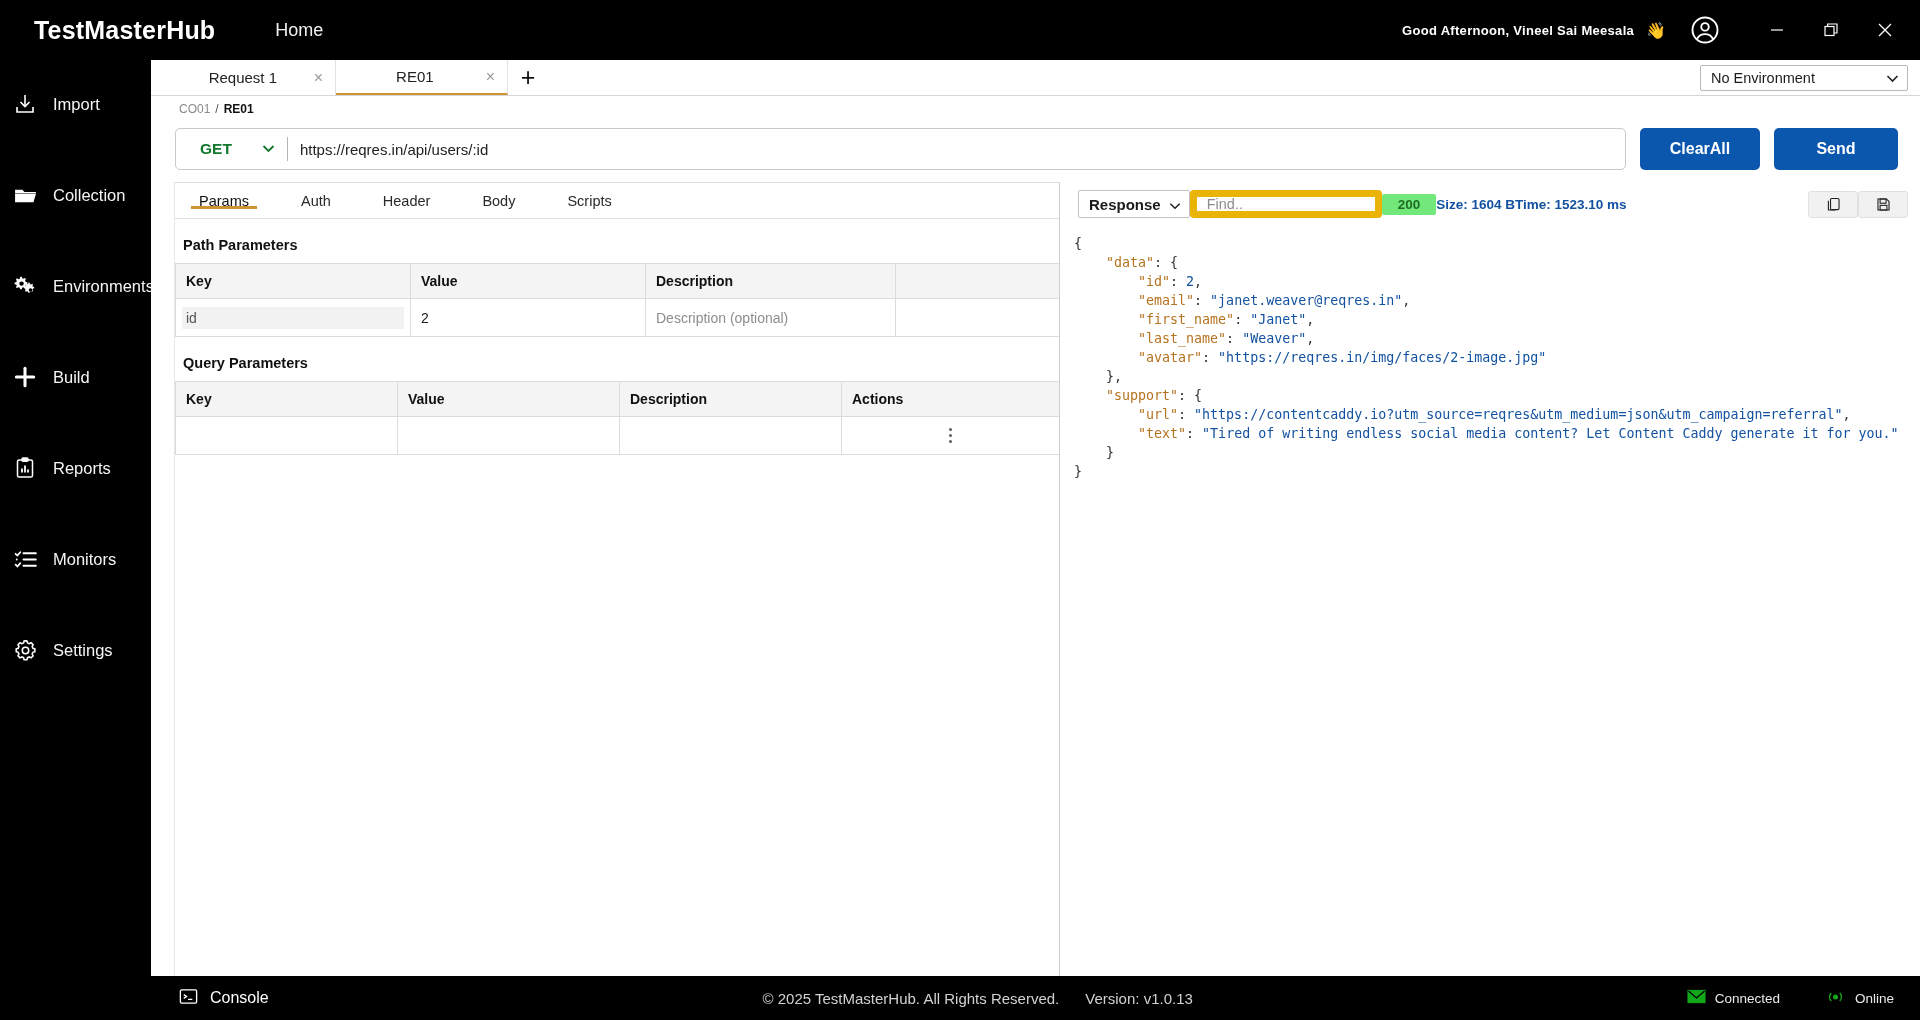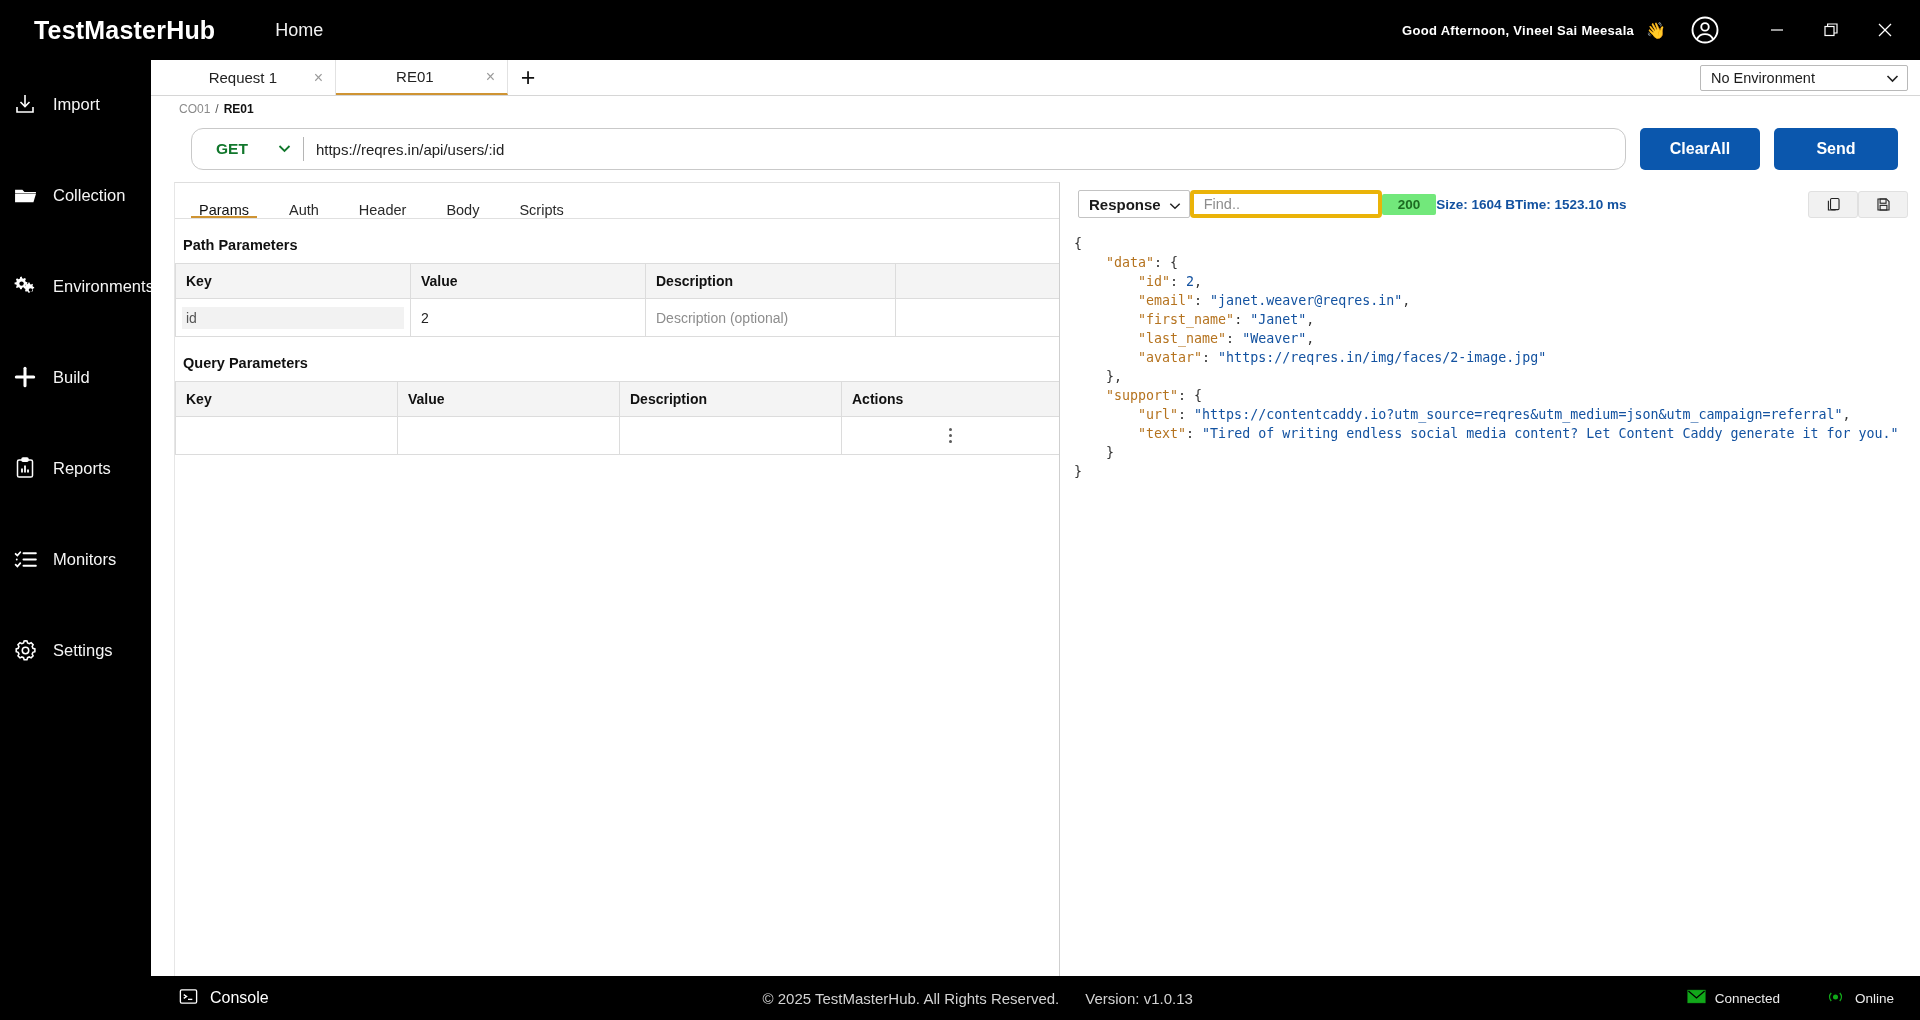--- a/index.html
+++ b/index.html
@@ -75,22 +75,22 @@
 
   
   .breadcrumb { height: 26px; display: flex; align-items: center; padding-left: 28px; font-size: 12px; gap: 5px; }
   .crumb-dim { color: #8b8b8b; }
   .crumb-sep { color: #555; }
   .crumb-cur { color: #111; font-weight: bold; }
 
   
   .urlrow { display: flex; align-items: center; padding: 6px 12px 12px 24px; gap: 14px; }
   .urlbox {
-    flex: 1; height: 42px; border: 1px solid #c9c9c9; border-radius: 12px;
-    display: flex; align-items: center; background: #fff; min-width: 0; margin-left: 16px;
+    flex: 1; height: 42px; border: 1px solid #c9c9c9; border-radius: 5px;
+    display: flex; align-items: center; background: #fff; min-width: 0;
   }
   .method {
     display: flex; align-items: center; gap: 30px; padding: 0 12px 0 24px;
     font-size: 15.5px; font-weight: bold; color: #11772c;
   }
   .method .caret { color: #11772c; font-size: 12px; font-weight: bold; }
   .url-div { width: 1px; height: 24px; background: #b5b5b5; }
   .url-text { flex: 1; padding: 0 12px; font-size: 15px; color: #222; white-space: nowrap; overflow: hidden; }
   .btn-blue {
     height: 42px; background: #0b57ad; color: #fff; border: none; border-radius: 5px;
@@ -101,21 +101,21 @@
   .btn-send { width: 124px; margin-right: 10px; }
 
   
   .panes { flex: 1; display: flex; min-height: 0; }
   .left-pane {
     width: 886px; flex: 0 0 886px; display: flex; flex-direction: column;
     border-top: 1px solid #dedede; border-right: 1px solid #cfcfcf;
     border-left: 1px solid #e6e6e6;
     margin-left: 23px; min-height: 0;
   }
-  .reqtabs { height: 36px; flex: 0 0 36px; display: flex; align-items: flex-end; gap: 4px; padding-left: 6px; border-bottom: 1px solid #e0e0e0; }
+  .reqtabs { height: 36px; flex: 0 0 36px; display: flex; align-items: center; gap: 16px; padding-left: 6px; border-bottom: 1px solid #e0e0e0; }
   .reqtab { display: flex; align-items: center; padding: 0 18px; font-size: 14.5px; color: #2a2a2a; position: relative; }
   .reqtab.active { font-weight: normal; color: #111; }
   .reqtab.active::after {
     content: ""; position: absolute; left: 10px; right: 10px; bottom: 0; height: 2.5px; background: #cf9433;
   }
   .left-scroll { flex: 1; overflow: hidden; background: #fff; }
   .sec-title { font-size: 14.5px; font-weight: bold; color: #111; padding: 18px 0 10px 8px; }
   table.params { width: 100%; border-collapse: collapse; table-layout: fixed; }
   table.params th {
     background: #f4f4f4; border: 1px solid #dcdcdc; font-size: 14px; font-weight: bold;
@@ -130,21 +130,21 @@
   .kebab i { width: 3px; height: 3px; background: #5a5a5a; border-radius: 50%; display: block; }
 
   
   .right-pane { flex: 1; min-width: 0; display: flex; flex-direction: column; background: #fff; }
   .resp-bar { height: 44px; flex: 0 0 44px; display: flex; align-items: center; gap: 0; padding: 0 12px 0 18px; }
   .resp-sel {
     height: 28px; border: 1px solid #c3c3c3; border-radius: 2px; background: #fff;
     display: flex; align-items: center; gap: 8px; padding: 0 8px 0 10px; font-size: 15px; font-weight: bold; color: #1b1b1b;
   }
   .find-input {
-    width: 192px; height: 28px; border: 4px solid #eab308; border-radius: 4px; background: #fff;
+    width: 192px; height: 28px; border: 7px solid #eab308; border-radius: 4px; background: #fff;
     padding: 0 10px; font-size: 14.5px; color: #8d8d8d; display: flex; align-items: center;
   }
   .status-badge {
     background: #72e87b; color: #1d6b22; font-size: 13.5px; font-weight: bold;
     padding: 3px 16px; border-radius: 2px;
   }
   .meta { font-size: 13.5px; font-weight: bold; color: #1352a0; white-space: nowrap; }
   .icon-btn {
     width: 50px; height: 27px; background: #f1f1f1; border: 1px solid #e0e0e0; border-radius: 3px;
     display: flex; align-items: center; justify-content: center;

